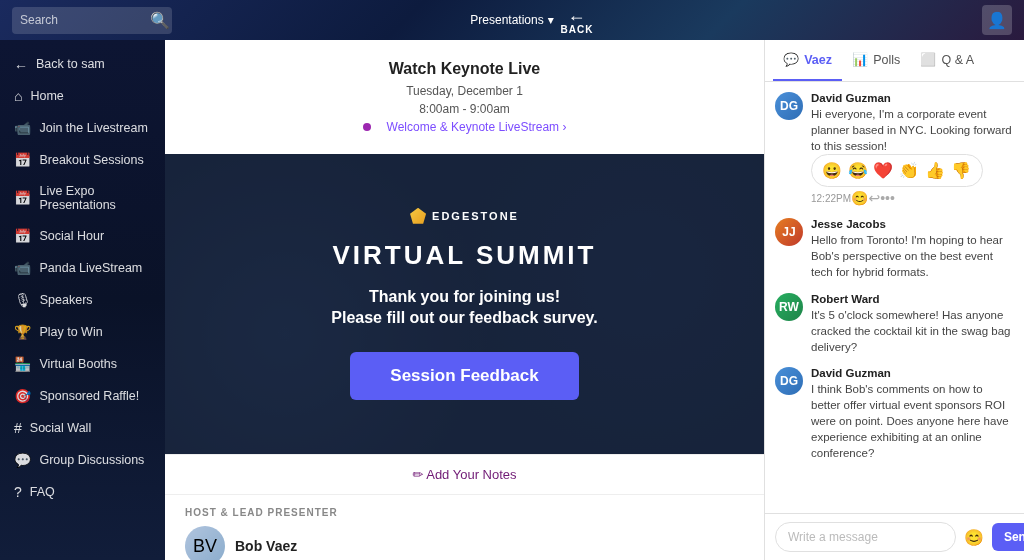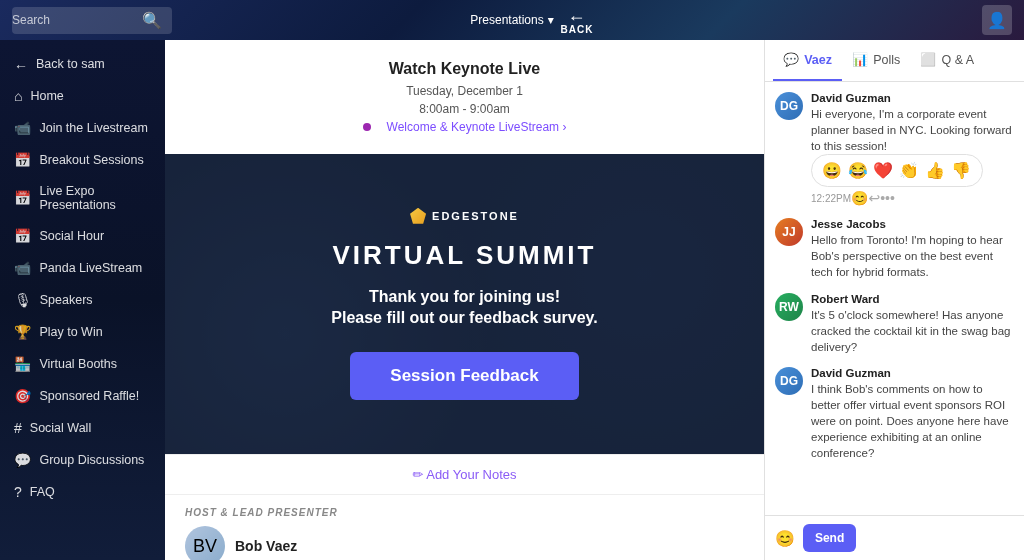--- a/index.html
+++ b/index.html
@@ -15,21 +15,21 @@
       padding: 0 12px;
       position: relative;
       z-index: 10;
       flex-shrink: 0;
     }
     .search-box {
       display: flex;
       align-items: center;
       background: rgba(255,255,255,0.15);
       border-radius: 4px;
-      padding: 4px 0;
+      padding: 4px 8px;
       width: 160px;
     }
     .search-box input {
       background: transparent;
       border: none;
       outline: none;
       color: #fff;
       font-size: 12px;
       width: 130px;
     }
@@ -228,42 +228,41 @@
     
     .notes-row {
       background: #fff;
       padding: 12px 20px;
       display: flex;
       align-items: center;
       justify-content: center;
       border-top: 1px solid #eee;
     }
     .add-notes-link {
-      color: #8b5cf6;
+      color: #701a75;
       font-size: 13px;
       cursor: pointer;
       display: flex;
       align-items: flex-start;
       gap: 6px;
     }
 
     
     .host-section {
       background: #fff;
       padding: 12px 20px;
       border-top: 1px solid #eee;
     }
     .host-label {
       font-size: 10px;
       color: #888;
       text-transform: uppercase;
       letter-spacing: 1px;
       margin-bottom: 8px;
       font-weight: 600;
-      font-style: italic;
     }
     .host-row {
       display: flex;
       align-items: center;
       gap: 10px;
     }
     .host-avatar {
       width: 40px; height: 40px;
       background: linear-gradient(135deg, #b0c4de, #8aaccc);
       border-radius: 50%;
@@ -617,17 +616,18 @@
             <div class="msg-avatar dg">DG</div>
             <div class="msg-body">
               <div class="msg-name">David Guzman</div>
               <div class="msg-text">I think Bob's comments on how to better offer virtual event sponsors ROI were on point. Does anyone here have experience exhibiting at an online conference?</div>
             </div>
           </div>
         </div>
       </div>
 
     <div class="chat-input-row">
+      <input class="chat-input" type="text" placeholder="Write a message" style="">
       <span class="emoji-input-icon">😊</span>
       <button class="send-btn">Send</button>
     </div>
   </aside>
 </div>
 
 </body></html>

